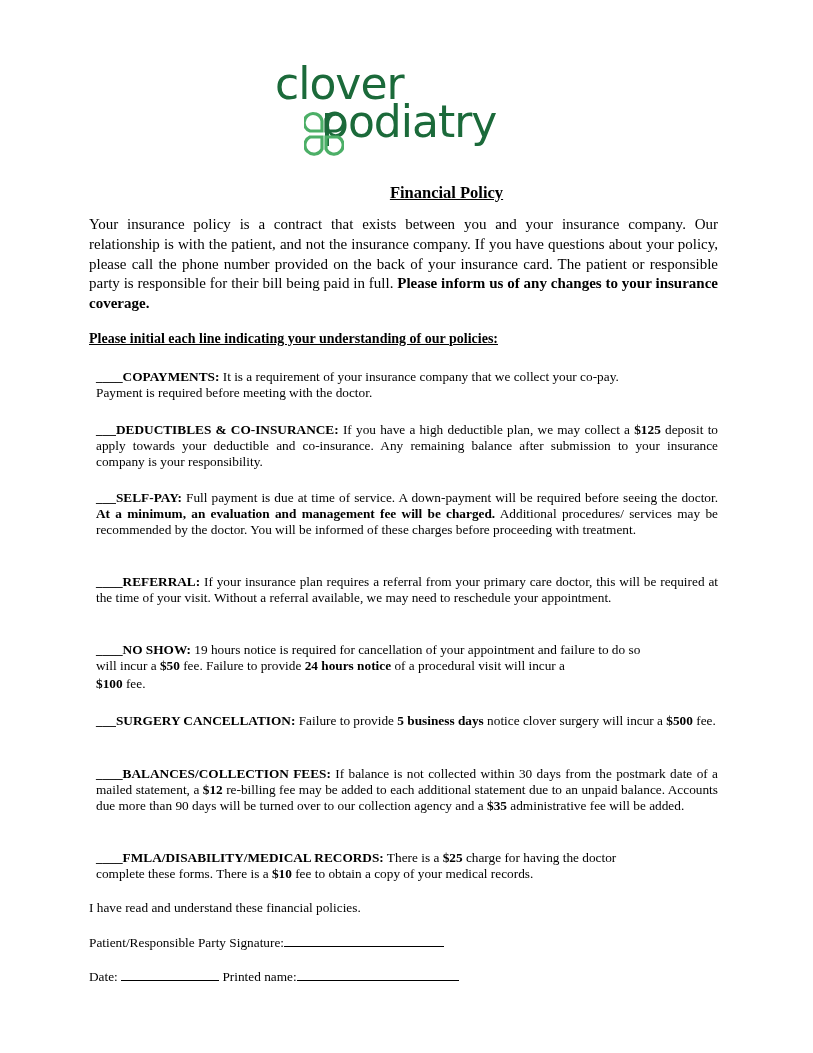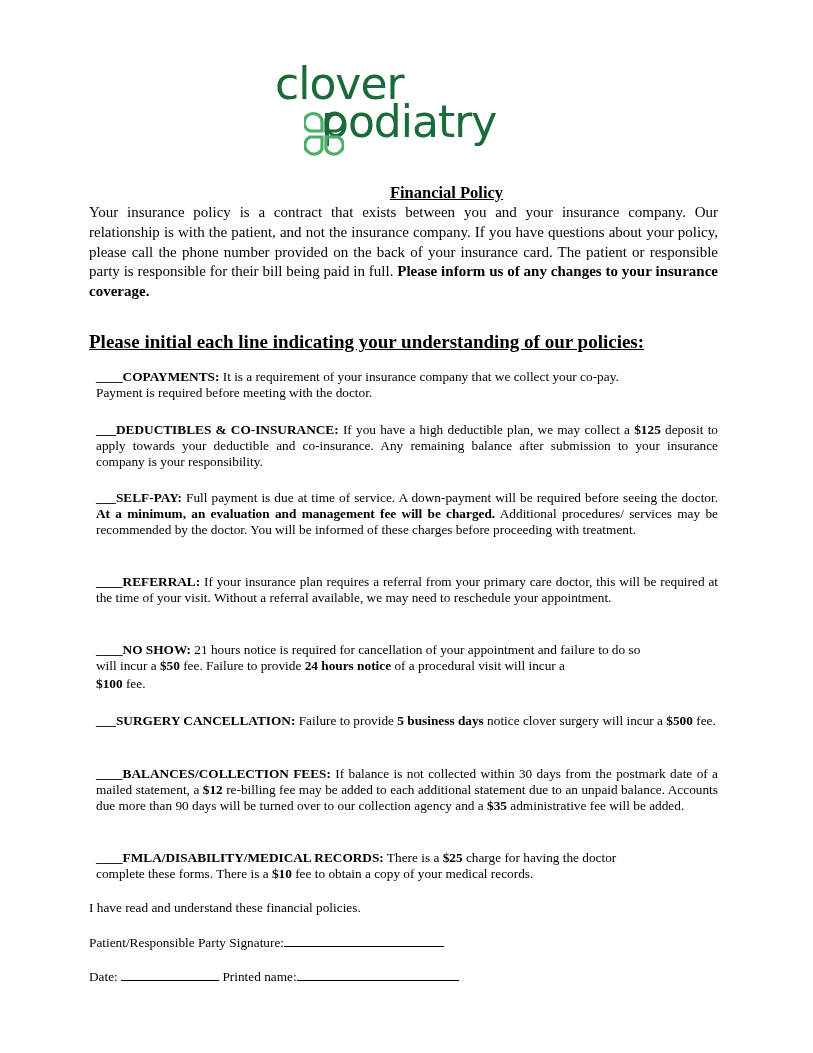--- a/index.html
+++ b/index.html
@@ -6,23 +6,23 @@
   body { width:813px; height:1053px; position:relative; overflow:hidden;
          font-family:"Liberation Serif", "DejaVu Serif", serif; color:#000; }
   .logo { position:absolute; left:275px; top:62px; width:270px; height:110px; }
   .logo-word { position:absolute; font-family:"DejaVu Sans", "Liberation Sans", sans-serif;
                color:#1b6a3a; font-weight:400; letter-spacing:-1px; line-height:1; }
   .logo-word.w1 { left:0; top:0; font-size:44px; }
   .logo-word.w2 { left:46px; top:38px; font-size:44px; }
   .clover { position:absolute; left:29px; top:45px; width:40px; height:60px; }
   .title { position:absolute; left:0; width:813px; top:183px; text-align:center;
            font-size:16.5px; font-weight:bold; text-decoration:underline;padding-left:40px; }
-  .intro { position:absolute; left:89px; width:629px; top:203px; font-size:15px;
+  .intro { position:absolute; left:89px; width:629px; top:215px; font-size:15px;
            line-height:19.8px; text-align:justify; }
-  .instr { position:absolute; left:89px; top:331px; font-size:19px; font-weight:bold;
+  .instr { position:absolute; left:89px; top:331px; font-size:14px; font-weight:bold;
            text-decoration:underline; }
   .item { position:absolute; left:96px; width:622px; font-size:13.3px; line-height:15.8px; }
   .item.just { text-align:justify; }
   .blank { font-weight:bold;margin-top:34px; }
   .closing { position:absolute; left:89px; font-size:13.3px; font-weight:normal; }
   .sigline { display:inline-block; border-bottom:1.3px solid #000; height:12px; vertical-align:baseline; }
 </style>
 </head>
 <body>
 
@@ -56,21 +56,21 @@
 
 <div class="item just" style="top:490px;">
   <span class="blank">___</span><b>SELF-PAY:</b><span> Full payment is due at time of service. A down-payment will be required before seeing the doctor. </span><b>At a minimum, an evaluation and management fee will be charged.</b><span> Additional procedures/ services may be recommended by the doctor. You will be informed of these charges before proceeding with treatment.</span>
 </div>
 
 <div class="item just" style="top:574px;">
   <span class="blank">____</span><b>REFERRAL:</b><span> If your insurance plan requires a referral from your primary care doctor, this will be required at the time of your visit. Without a referral available, we may need to reschedule your appointment.</span>
 </div>
 
 <div class="item" style="top:642px;">
-  <span class="blank">____</span><b>NO SHOW:</b><span> 21 hours notice is required for cancellation of your appointment and failure to do so</span><br><span>will incur a </span><b>$50</b><span> fee. Failure to provide </span><b>24 hours notice</b><span> of a procedural visit will incur a</span><br><span style="line-height:19px;"><b>$100</b><span> fee.</span></span>
+  <span class="blank">____</span><b>NO SHOW:</b><span> 19 hours notice is required for cancellation of your appointment and failure to do so</span><br><span>will incur a </span><b>$50</b><span> fee. Failure to provide </span><b>24 hours notice</b><span> of a procedural visit will incur a</span><br><span style="line-height:19px;"><b>$100</b><span> fee.</span></span>
 </div>
 
 <div class="item" style="top:713px;">
   <span class="blank">___</span><b>SURGERY CANCELLATION:</b><span> Failure to provide </span><b>5 business days</b><span> notice clover surgery will incur a </span><b>$500</b><span> fee.</span>
 </div>
 
 <div class="item just" style="top:766px;">
   <span class="blank">____</span><b>BALANCES/COLLECTION FEES:</b><span> If balance is not collected within 30 days from the postmark date of a mailed statement, a </span><b>$12</b><span> re-billing fee may be added to each additional statement due to an unpaid balance. Accounts due more than 90 days will be turned over to our collection agency and a </span><b>$35</b><span> administrative fee will be added.</span>
 </div>
 

